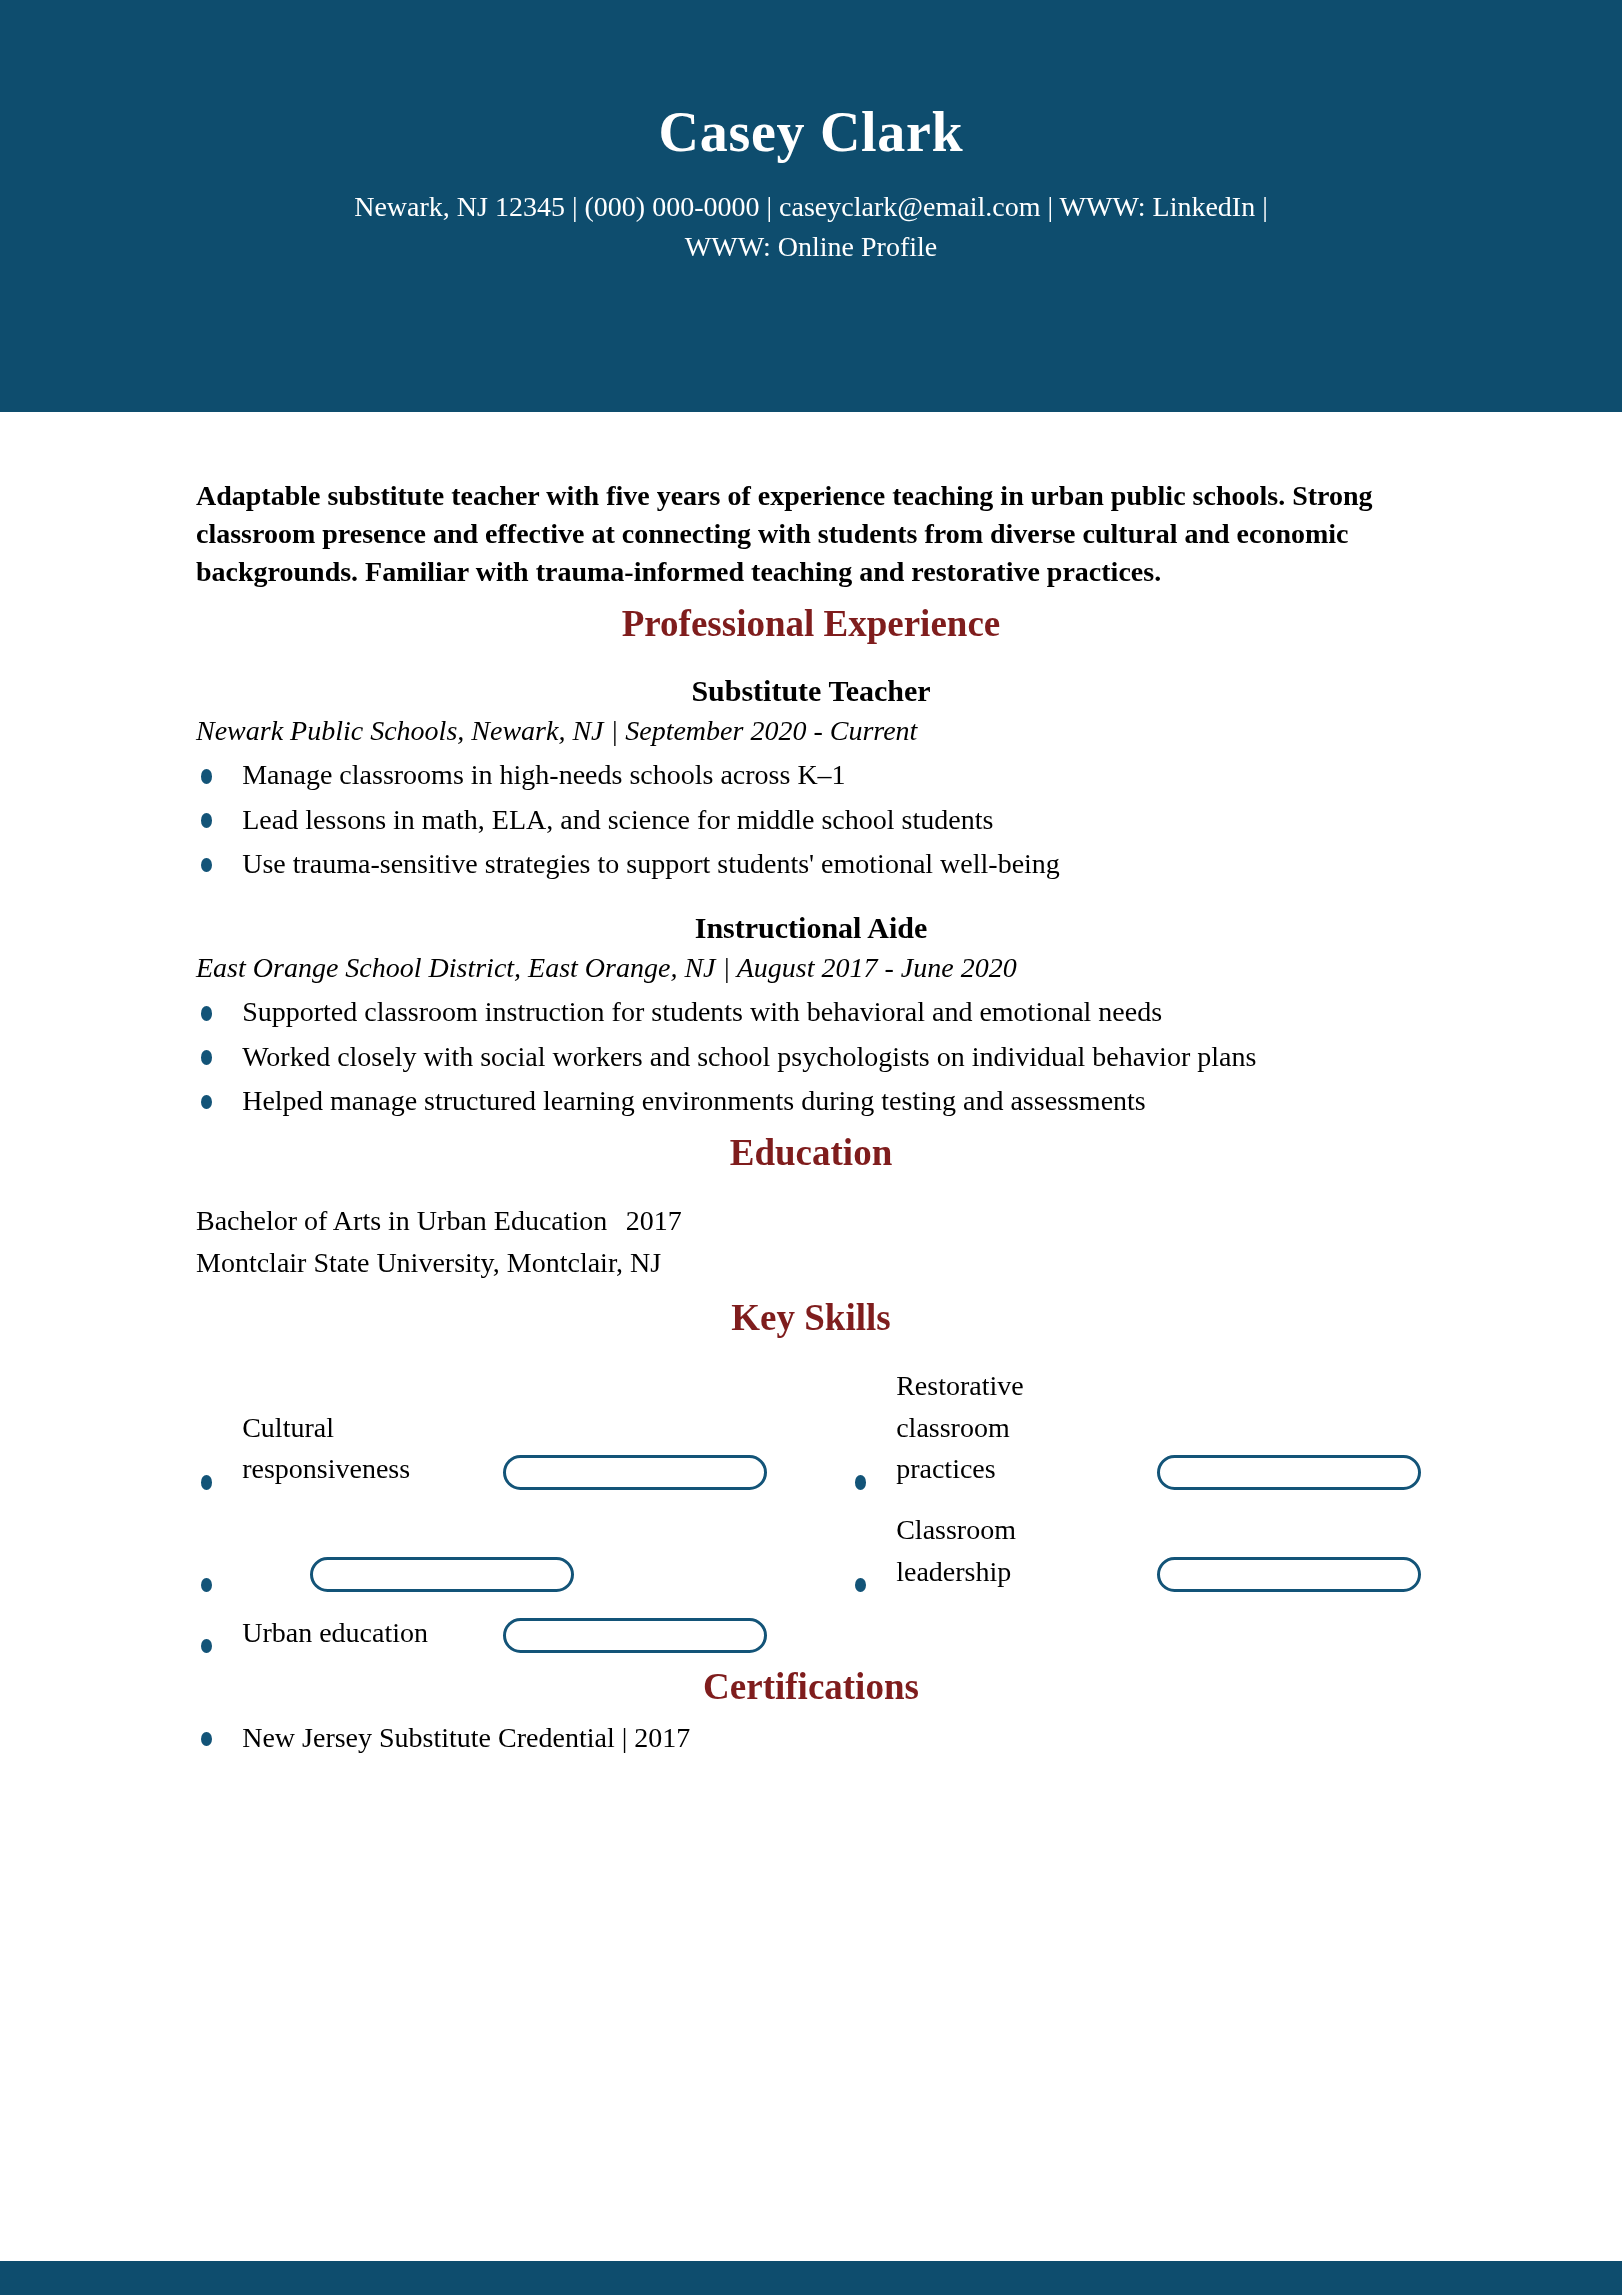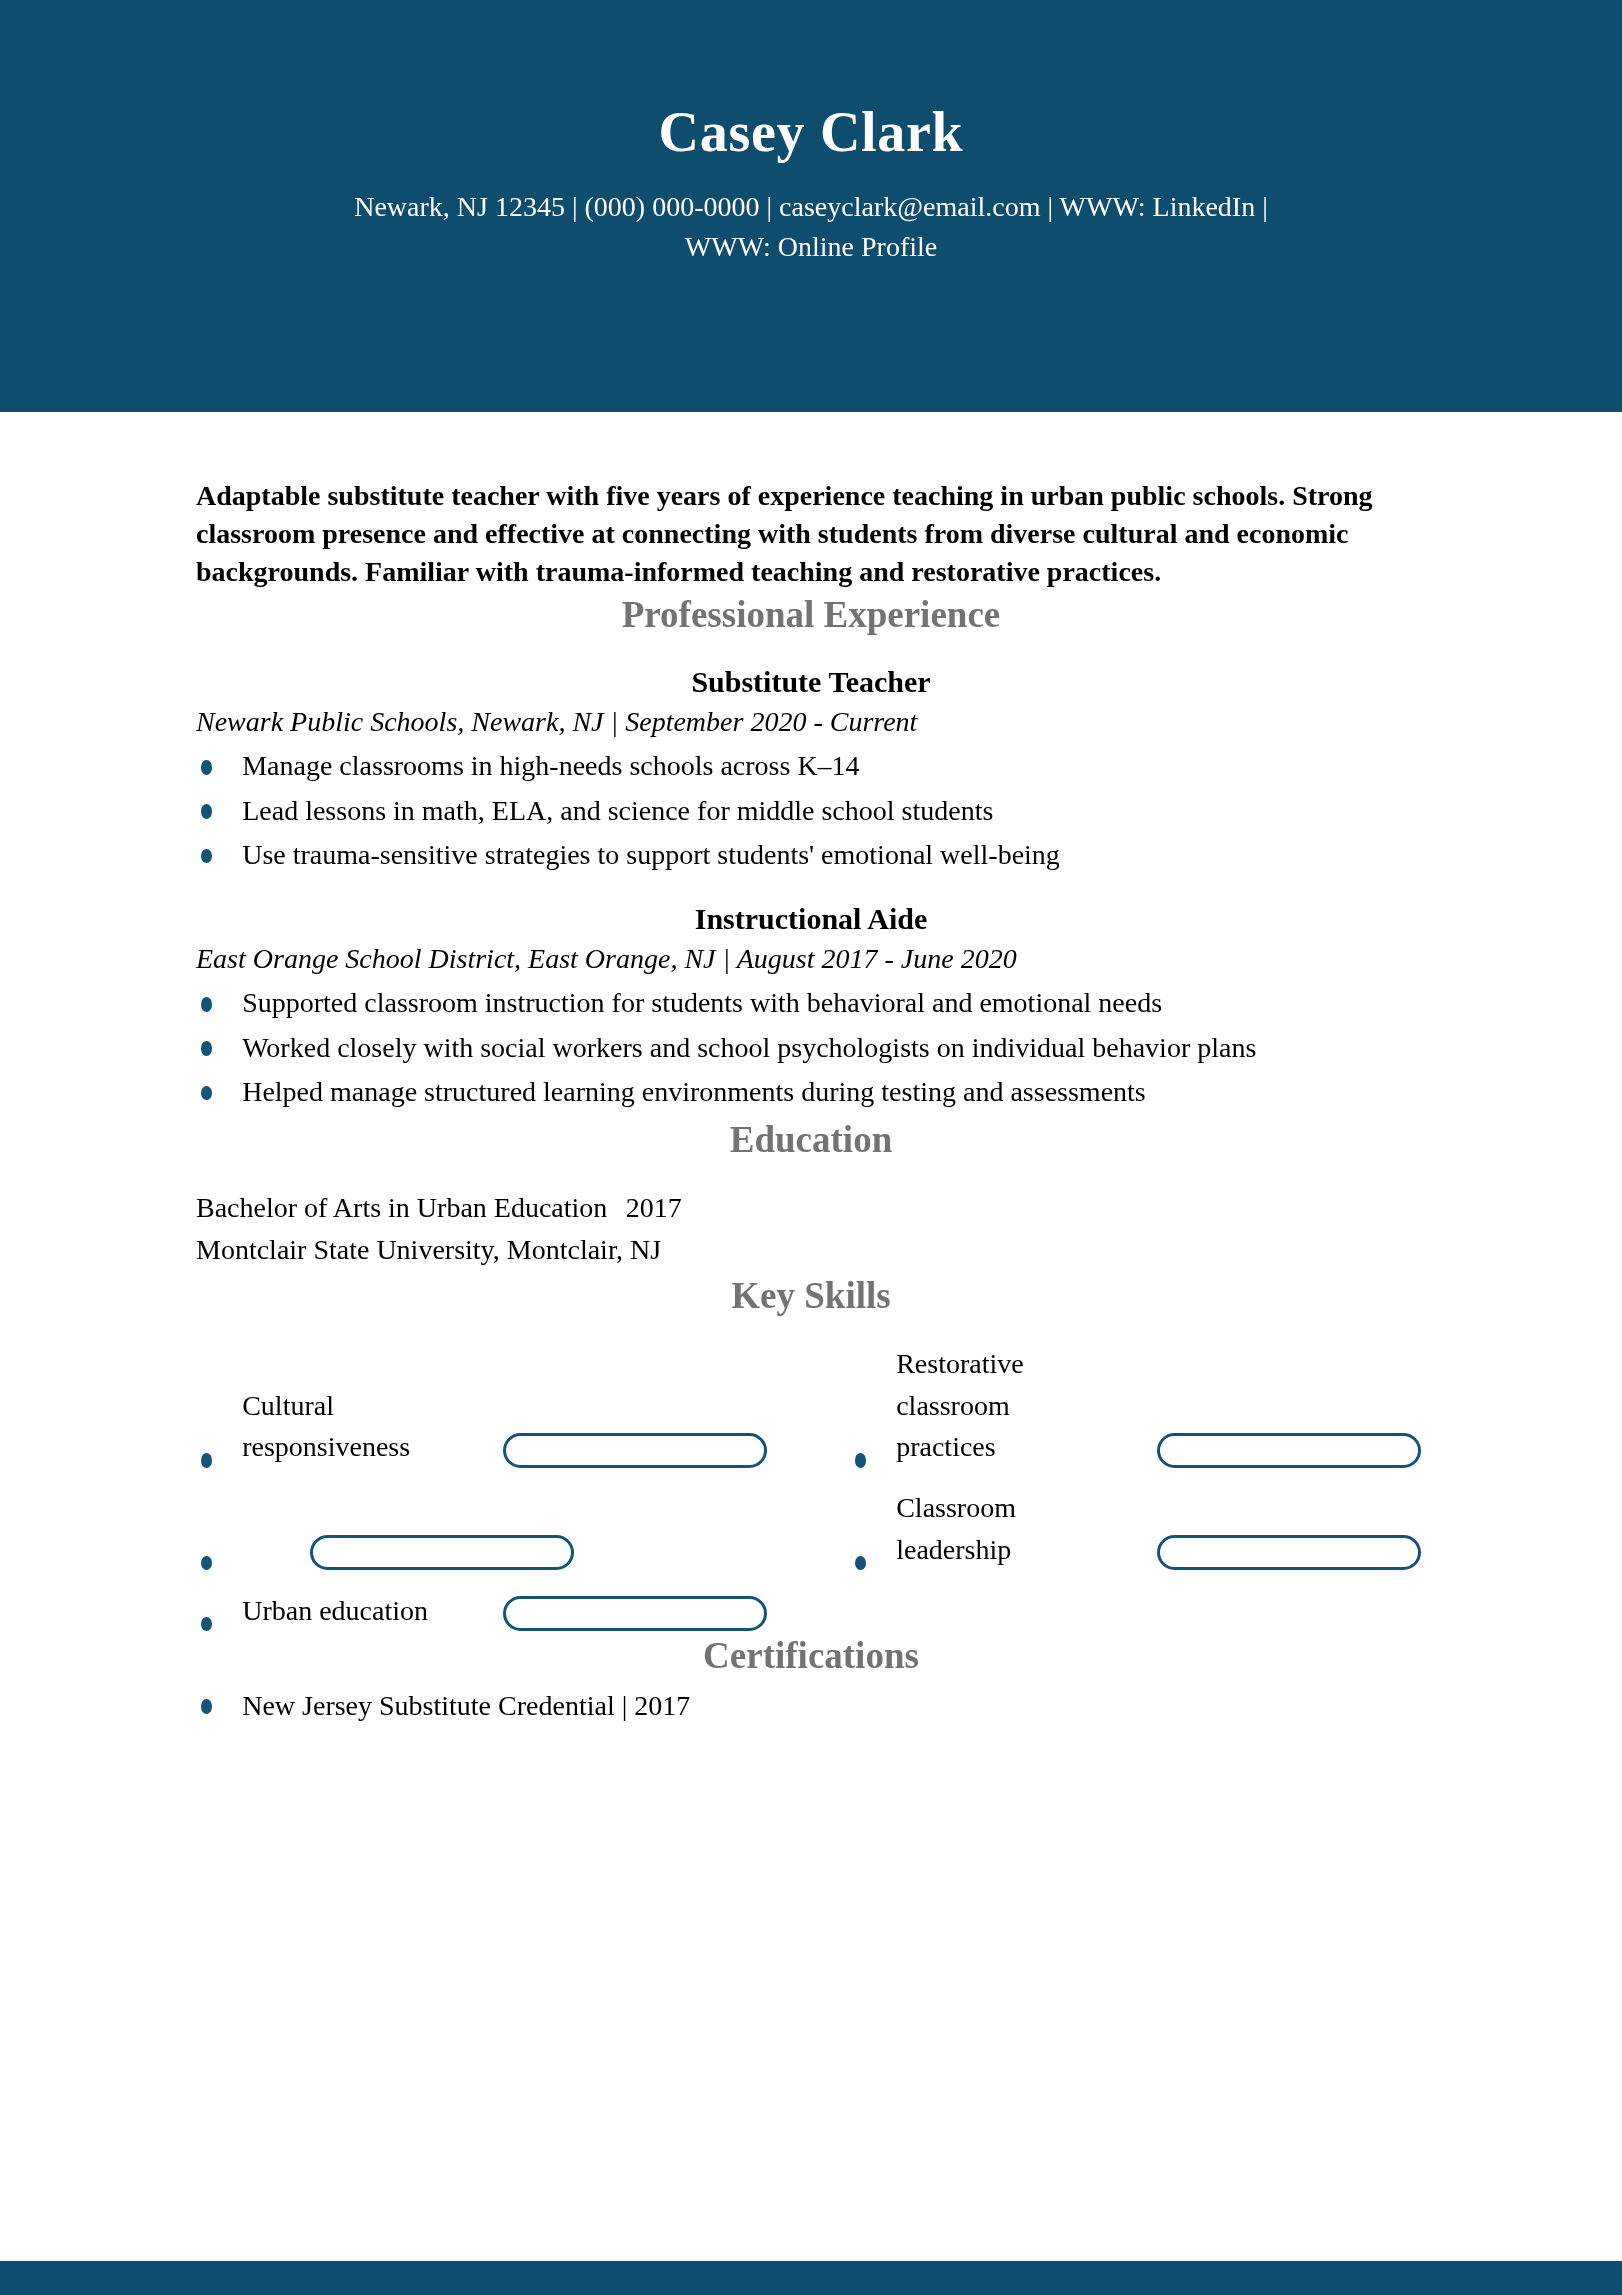--- a/index.html
+++ b/index.html
@@ -34,25 +34,25 @@
     margin: 25px auto 0;
     width: 1112px;
     font-size: 28px;
     line-height: 1.42;
     font-weight: 400;
   }
 
   
   .content { margin: 0 196px; }
   h2.section-heading {
-    margin: 3px;
+    margin: 12px;
     text-align: center;
     font-size: 37px;
     font-weight: 700;
-    color: #737373;
+    color: #7f1d1d;
   }
   .summary {
     margin: 65px 0 0;
     font-size: 28px;
     font-weight: 700;
     line-height: 1.35;
   }
 
   
   .heading-experience { margin-top: 46px; }
@@ -142,21 +142,21 @@
     <p class="summary">Adaptable substitute teacher with five years of experience teaching in urban public schools. Strong classroom presence and effective at connecting with students from diverse cultural and economic backgrounds. Familiar with trauma-informed teaching and restorative practices.</p>
 
     <h2 class="section-heading heading-experience">Professional Experience</h2>
 
     <div>
       <h3 class="job-title">Substitute Teacher</h3>
       <p class="job-meta">Newark Public Schools, Newark, NJ  | September 2020 - Current</p>
       <ul class="blist">
         <li>
             <span class="dot"></span>
-            <span>Manage classrooms in high-needs schools across K–14</span>
+            <span>Manage classrooms in high-needs schools across K–1</span>
           </li>
         <li>
             <span class="dot"></span>
             <span>Lead lessons in math, ELA, and science for middle school students</span>
           </li>
         <li>
             <span class="dot"></span>
             <span>Use trauma-sensitive strategies to support students' emotional well-being</span>
           </li>
       </ul>

